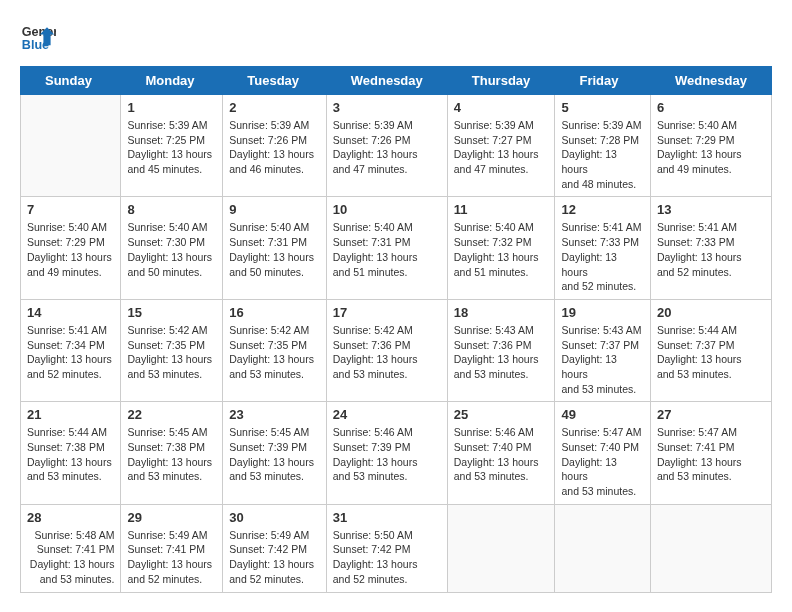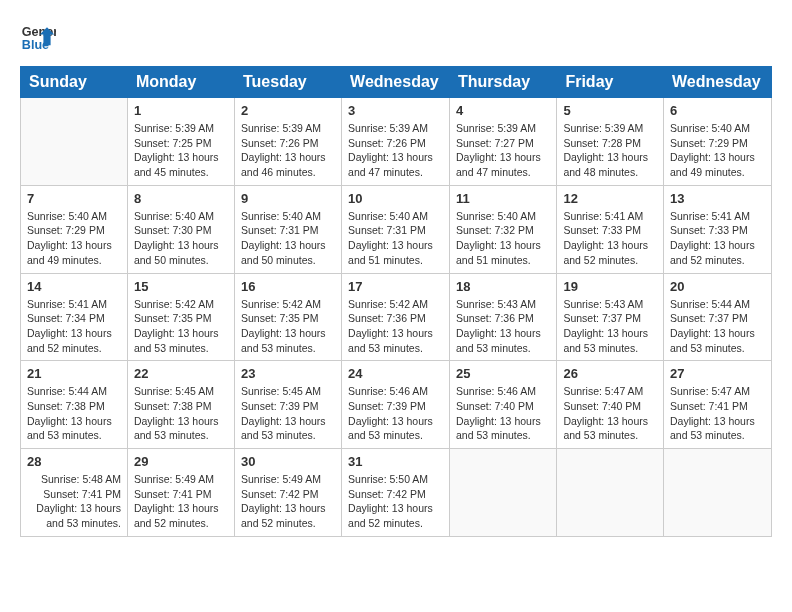--- a/index.html
+++ b/index.html
@@ -39,22 +39,22 @@
     }
     .calendar {
       width: 100%;
       border-collapse: collapse;
       border: 1px solid #ccc;
     }
     .calendar th {
       background-color: #1a6eb5;
       color: #fff;
       text-align: left;
-      padding: 6px 8px;
-      font-size: 16px;
+      padding: 6px 24px;
+      font-size: 13px;
       border: 1px solid #1a6eb5;
     }
     .calendar td {
       border: 1px solid #ccc;
       vertical-align: top;
       padding: 5px 6px;
       width: 108px;
       min-height: 80px;
       font-size: 11px;
       color: #333;
@@ -278,21 +278,21 @@
 and 53 minutes.</div>
         </td>
         <td>
           <span class="day-num">25</span>
           <div class="cell-content" style="white-space: pre-line;">Sunrise: 5:46 AM
 Sunset: 7:40 PM
 Daylight: 13 hours
 and 53 minutes.</div>
         </td>
         <td>
-          <span class="day-num">26</span>
+          <span class="day-num">49</span>
           <div class="cell-content" style="white-space: pre-line;">Sunrise: 5:47 AM
 Sunset: 7:40 PM
 Daylight: 13 hours
 and 53 minutes.</div>
         </td>
         <td>
           <span class="day-num">27</span>
           <div class="cell-content" style="white-space: pre-line;">Sunrise: 5:47 AM
 Sunset: 7:41 PM
 Daylight: 13 hours

